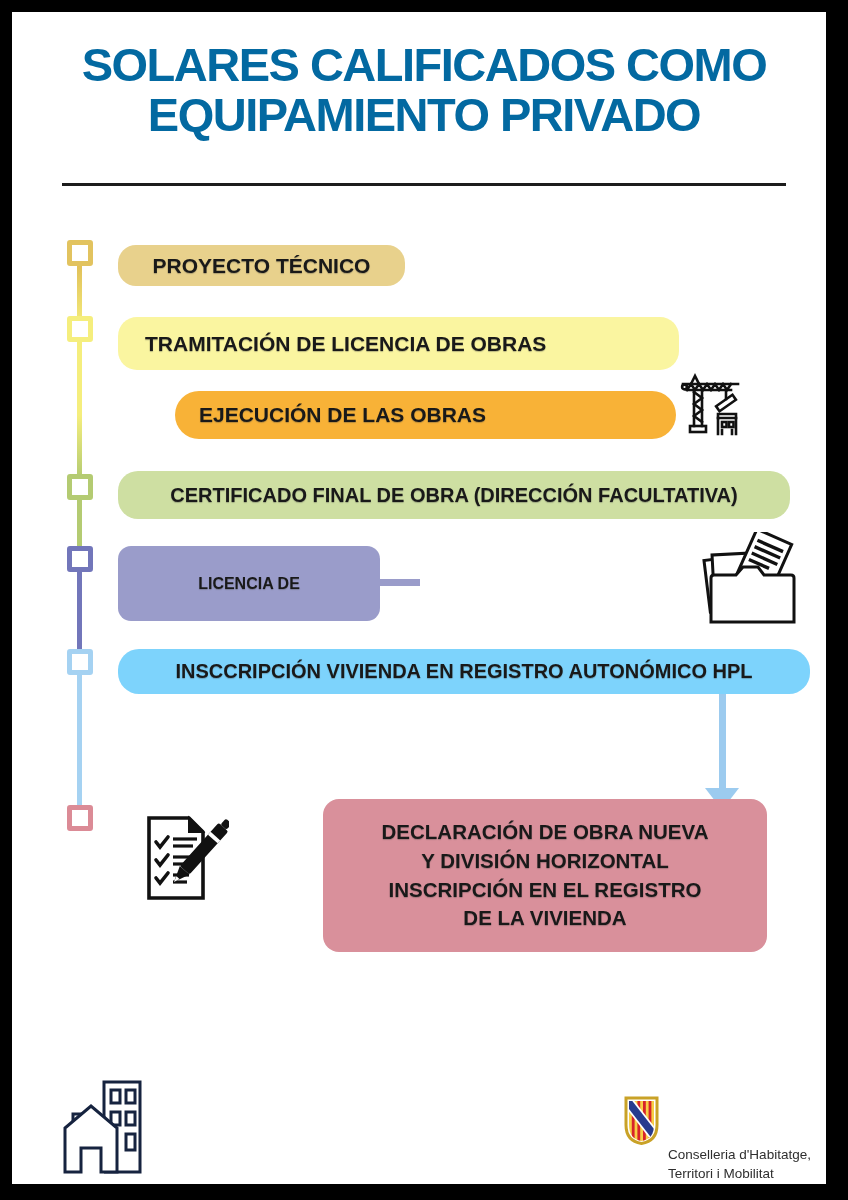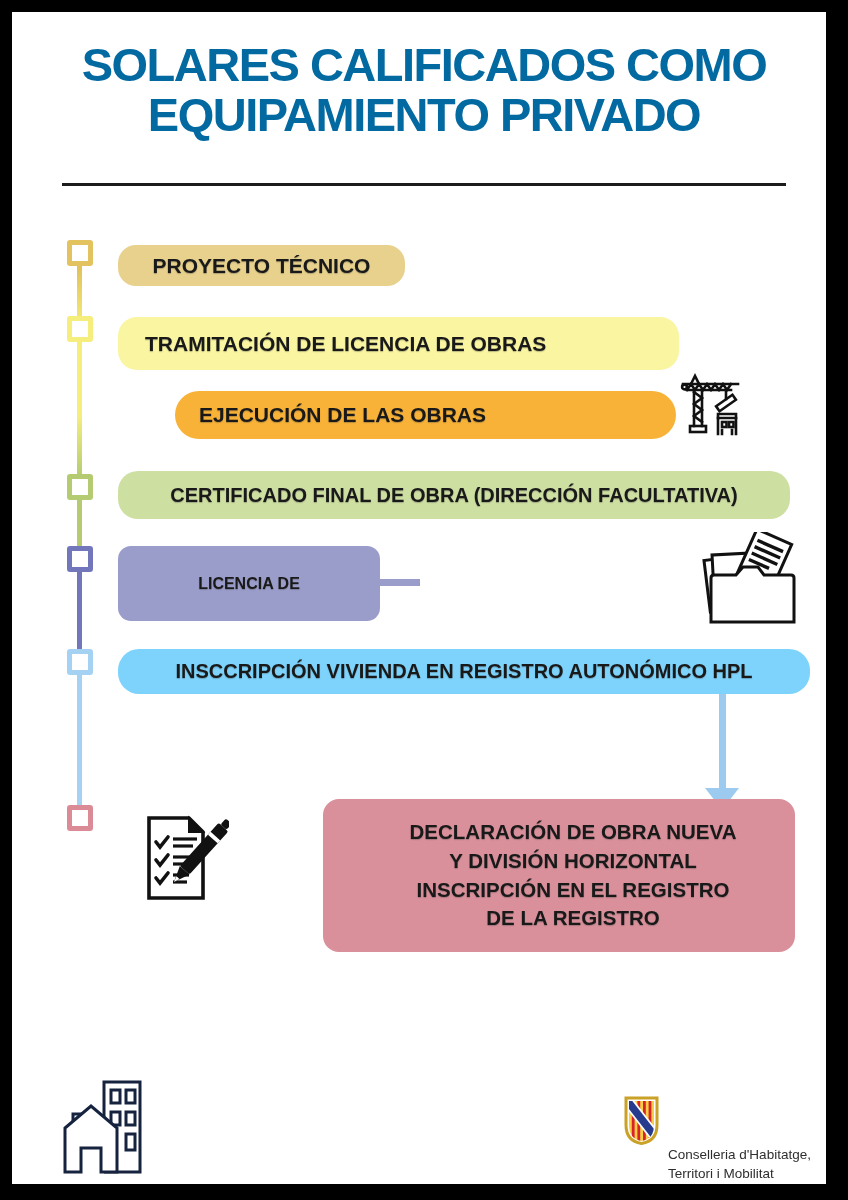--- a/index.html
+++ b/index.html
@@ -35,21 +35,21 @@
     text-shadow:0 1px 1px rgba(70,70,70,0.35);
   }
   .pill-proyecto{left:118px; top:245px; width:287px; height:41px; border-radius:18px; background:#e8d18c; justify-content:center; font-size:21px;}
   .pill-tramitacion{left:118px; top:317px; width:561px; height:53px; border-radius:19px; background:#faf5a0; padding-left:27px; box-sizing:border-box; font-size:21px;}
   .pill-ejecucion{left:175px; top:391px; width:501px; height:48px; border-radius:24px; background:#f8b237; padding-left:24px; box-sizing:border-box; font-size:21px;}
   .pill-certificado{left:118px; top:471px; width:672px; height:48px; border-radius:20px; background:#cedfa2; justify-content:center; font-size:20px;}
   .box-licencia{left:118px; top:546px; width:262px; height:75px; border-radius:13px; background:#9a9cca; justify-content:center; text-align:left; font-size:16px; line-height:1.35;}
   .box-catastral{left:420px; top:546px; width:262px; height:75px; border-radius:13px; background:#9a9cca; justify-content:center; text-align:center; font-size:20px; line-height:1.35;}
   .connector{left:380px; top:579px; width:40px; height:7px; background:#9a9cca;}
   .pill-insccripcion{left:118px; top:649px; width:692px; height:45px; border-radius:21px; background:#7dd3fc; justify-content:center; font-size:20px;}
-  .box-final{left:323px; top:799px; width:444px; height:153px; border-radius:16px; background:#d9909b; justify-content:center; text-align:center; font-size:20.5px; line-height:1.4;padding-left:28px;}
+  .box-final{left:323px; top:799px; width:444px; height:153px; border-radius:16px; background:#d9909b; justify-content:center; text-align:center; font-size:20.5px; line-height:1.4;}
   .pill span{display:block;}
   
   .arrow-line{left:719px; top:694px; width:7px; height:96px; background:#9ccbef;}
   .arrow-head{left:705px; top:788px; width:0; height:0; border-left:17px solid transparent; border-right:17px solid transparent; border-top:22px solid #9ccbef;}
   
   .org{left:668px; top:1101px; width:180px; font-size:17.5px; font-weight:bold; color:#252525; line-height:1.25;}
   .dept{left:668px; top:1146px; width:190px; font-size:13.5px; color:#2e2e2e; line-height:1.4;}
 </style>
 </head>
 <body>
@@ -173,21 +173,21 @@
       <path d="M56.5,74 L58.5,80 L60.5,74 Z" fill="#fff"></path>
       <rect x="54.5" y="-2" width="8" height="8" rx="2" fill="#111"></rect>
     </g>
   </svg>
 
   <div class="abs pill box-final">
     <div>
       <span>DECLARACIÓN DE OBRA NUEVA</span>
       <span>Y DIVISIÓN HORIZONTAL</span>
       <span>INSCRIPCIÓN EN EL REGISTRO</span>
-      <span>DE LA REGISTRO</span>
+      <span>DE LA VIVIENDA</span>
     </div>
   </div>
 
   <svg class="abs" style="left:60px; top:1076px;" width="90" height="100" viewBox="0 0 90 100">
     <g stroke="#16233f" stroke-width="3" fill="none">
       <path d="M44,96 V6 H80 V96 H44"></path>
       <rect x="51" y="14" width="9" height="13"></rect>
         <rect x="66" y="14" width="9" height="13"></rect>
       <rect x="51" y="36" width="9" height="13"></rect>
         <rect x="66" y="36" width="9" height="13"></rect>

